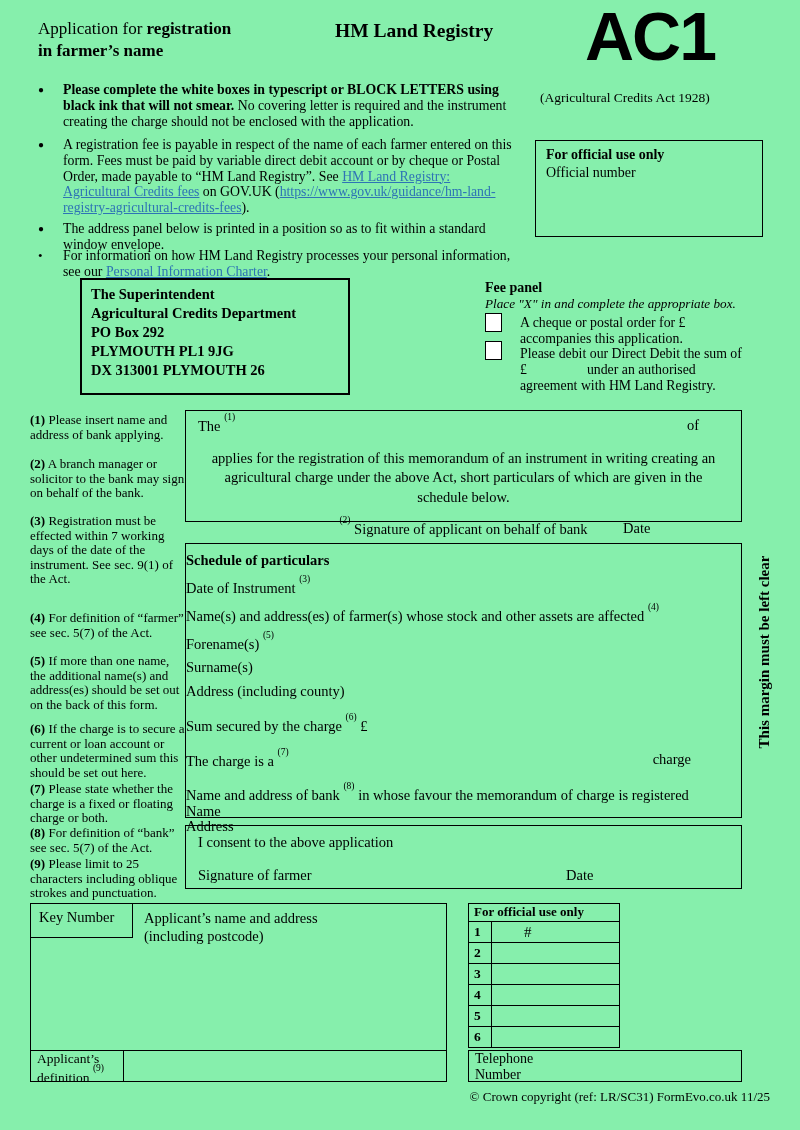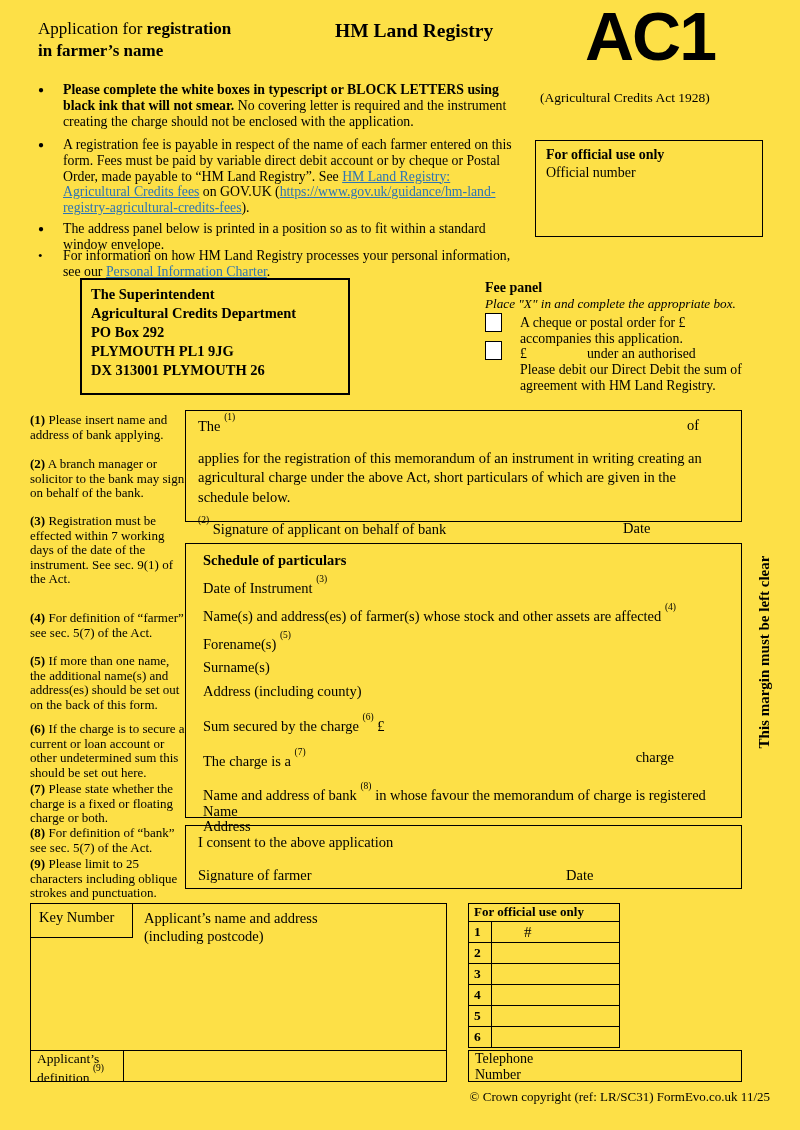--- a/index.html
+++ b/index.html
@@ -1,16 +1,16 @@
 <!DOCTYPE html>
 <html><head>
 <meta charset="utf-8">
 <style>
   html,body{margin:0;padding:0;background:#fff;}
-  .page{position:relative;width:800px;height:1130px;background:#fde047;color:#000;
+  .page{position:relative;width:800px;height:1130px;background:#86efac;color:#000;
         font-family:"Liberation Serif",serif;overflow:hidden;}
   .abs{position:absolute;}
   sup.n{font-size:9.5px;position:relative;top:-5px;}
   .link{color:#2E74B5;text-decoration:underline;cursor:pointer;}
   .bold{font-weight:bold;}
   
   .title{left:38px;top:18px;font-size:17px;line-height:22px;}
   .agency{left:335px;top:20px;font-size:19.5px;font-weight:bold;}
   .ac1{left:585px;top:2px;font-family:"Liberation Sans",sans-serif;font-weight:bold;
        font-size:68px;line-height:68px;letter-spacing:-2px;}
@@ -30,29 +30,29 @@
   .fee-instr{font-style:italic;font-size:13.2px;}
   .cb{position:absolute;width:15px;height:17px;border:1px solid #000;background:#fff;}
   .fee-opt{position:absolute;left:35px;width:240px;}
   .gap60{display:inline-block;width:60px;}
   
   .note{position:absolute;left:30px;width:156px;font-size:13px;line-height:14.6px;}
   .note b{font-weight:bold;}
   
   .fbox{position:absolute;left:185px;width:557px;border:1.5px solid #000;
         box-sizing:border-box;font-size:14.5px;}
-  .box1{top:410px;height:112px;padding:6px 12px;}
+  .box1{top:410px;height:112px;padding:6px 12px;text-align:center;}
   .rowflex{display:flex;justify-content:space-between;}
   .box1 p{margin:14px 0 0 0;line-height:19.5px;}
   .sigrow{margin-top:13px;position:relative;}
   .date1{position:absolute;left:425px;top:0;}
-  .box2{top:543px;height:275px;padding:8px 17px;}
+  .box2{top:543px;height:275px;padding:8px 0;}
   .sline{margin-top:7px;line-height:17px;}
   .sum-line{margin-top:14px;line-height:17px;}
-  .charge-row{margin-top:14px;line-height:17px;}
+  .charge-row{margin-top:14px;line-height:17px;align-items:center;}
   .bank-group{margin-top:14px;line-height:15.6px;}
   .box3{top:825px;height:64px;padding:8px 12px;}
   .sigrow2{margin-top:16px;position:relative;}
   .date3{position:absolute;left:368px;top:0;}
   
   .vmargin{left:660px;top:640px;width:215px;height:24px;transform:rotate(-90deg);
         font-weight:bold;font-size:15px;text-align:center;}
   
   .bl-table{left:30px;top:903px;width:417px;height:179px;border:1.5px solid #000;box-sizing:border-box;}
   .key-cell{position:absolute;left:0;top:0;width:102px;height:34px;border-right:1.5px solid #000;
@@ -121,22 +121,22 @@
   <div class="abs fee">
     <div class="fee-title">Fee panel</div>
     <div class="fee-instr">Place "X" in and complete the appropriate box.</div>
     <span class="cb" style="left:0;top:33px;"></span>
     <div class="fee-opt" style="top:35px;">
       <div>A cheque or postal order for £</div>
       <div>accompanies this application.</div>
     </div>
     <span class="cb" style="left:0;top:61px;"></span>
     <div class="fee-opt" style="top:66px;">
+      <div>Please debit our Direct Debit the sum of</div>
       <div><span>£</span><span class="gap60"></span><span>under an authorised</span></div>
-      <div>Please debit our Direct Debit the sum of</div>
       <div>agreement with HM Land Registry.</div>
     </div>
   </div>
 
   <div class="note" style="top:413px;"><b>(1)</b><span> Please insert name and address of bank applying.</span></div>
   <div class="note" style="top:457px;"><b>(2)</b><span> A branch manager or solicitor to the bank may sign on behalf of the bank.</span></div>
   <div class="note" style="top:514px;"><b>(3)</b><span> Registration must be effected within 7 working days of the date of the instrument.  See sec. 9(1) of the Act.</span></div>
   <div class="note" style="top:611px;"><b>(4)</b><span> For definition of “farmer” see sec. 5(7) of the Act.</span></div>
   <div class="note" style="top:654px;"><b>(5)</b><span> If more than one name, the additional name(s) and address(es) should be set out on the back of this form.</span></div>
   <div class="note" style="top:722px;"><b>(6)</b><span> If the charge is to secure a current or loan account or other undetermined sum this should be set out here.</span></div>

